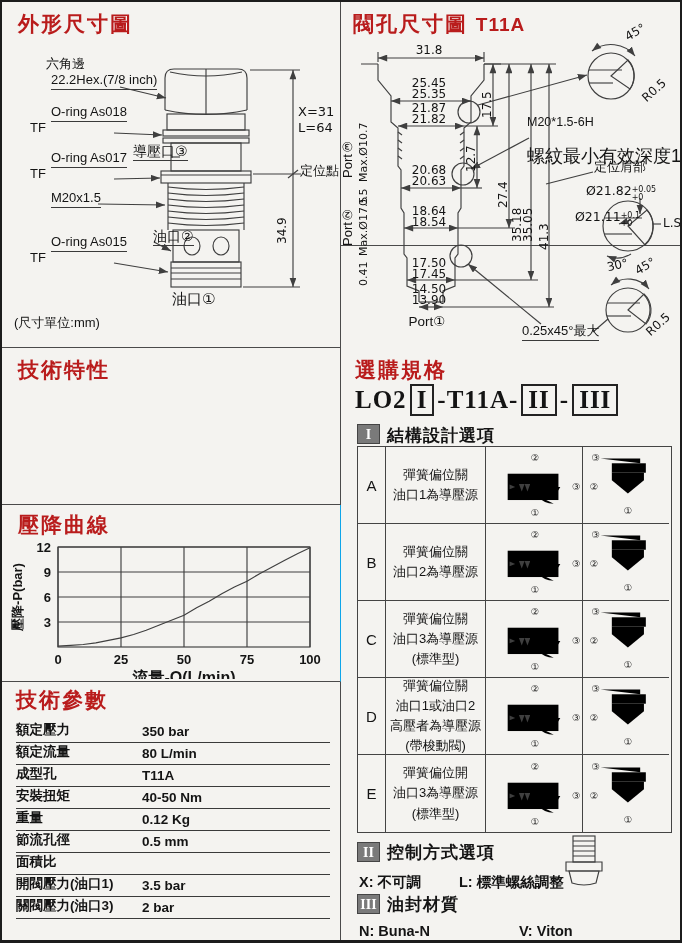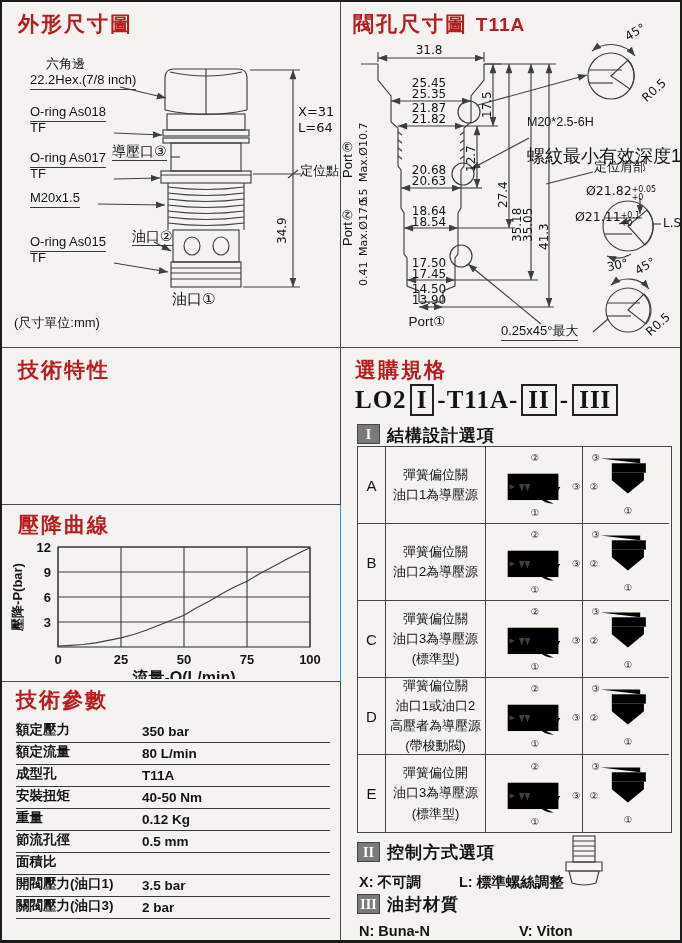--- a/index.html
+++ b/index.html
@@ -1,27 +1,27 @@
 <!DOCTYPE html>
 <html><head>
 <meta charset="utf-8">
 <style>
   html,body{margin:0;padding:0;background:#cfcfcc;font-family:"Liberation Sans","DejaVu Sans",sans-serif;}
   .page{position:relative;width:682px;height:943px;margin:0 auto;background:#f4f3f0;
         border:2px solid #1c1c1c;border-bottom-width:3px;box-sizing:border-box;overflow:hidden;color:#141414;}
   .panel{position:absolute;box-sizing:border-box;}
   #p-outline {left:0;   top:0;    width:339px;height:346px;border-right:1px solid #4a4a4a;border-bottom:1px solid #4a4a4a;}
-  #p-cavity  {left:339px;top:0;    width:339px;height:346px;border-bottom:1px solid #4a4a4a;}
+  #p-cavity  {left:339px;top:0;    width:339px;height:244px;border-bottom:1px solid #4a4a4a;}
   #p-features{left:0;   top:346px; width:339px;height:157px;border-right:1px solid #4a4a4a;border-bottom:1px solid #4a4a4a;}
   #p-curve   {left:0;   top:503px; width:339px;height:177px;border-right:1px solid #0ea5e9;border-bottom:1px solid #4a4a4a;}
   #p-params  {left:0;   top:680px; width:339px;height:258px;border-right:1px solid #4a4a4a;}
   #p-order   {left:339px;top:346px;width:339px;height:592px;}
   .pt{position:absolute;font-size:21px;font-weight:bold;letter-spacing:2px;color:#b91c1c;}
   .lbl{position:absolute;font-size:13px;line-height:1.15;white-space:nowrap;color:#141414;}
-  .u{border-bottom:1px solid #3a3a3a;padding-bottom:1px;}
+  .u{border-bottom:1px solid #3a3a3a;padding-bottom:1px;margin-left:21px;}
   .c{text-align:center;}
   .vtext{writing-mode:vertical-rl;transform:rotate(180deg);}
   .num{font-family:"DejaVu Sans",sans-serif;font-size:12px;}
   svg.draw{position:absolute;left:0;top:0;}
   svg.draw line,svg.draw path,svg.draw rect,svg.draw circle,svg.draw polyline,svg.draw ellipse
     {stroke:#3f3f3f;fill:none;stroke-width:1.15;}
   svg .dash{stroke-dasharray:3,2.2;}
   svg .fillk{fill:#3f3f3f;stroke:none;}
   svg .hatchf{fill:url(#hatch);stroke:#3f3f3f;}
   .pn{font-size:10px;text-anchor:middle;fill:#1a1a1a;stroke:none !important;font-family:"DejaVu Sans",sans-serif;}
@@ -256,21 +256,21 @@
     <div class="lbl vtext num" style="left:17px;top:180px;height:24px;font-size:11px">0.5</div>
     <div class="lbl vtext" style="left:0px;top:196px;height:48px;font-size:13px">Port②</div>
     <div class="lbl vtext num" style="left:17px;top:190px;height:64px;font-size:11px">Max.Ø17.5</div>
     <div class="lbl vtext num" style="left:17px;top:256px;height:28px;font-size:11px">0.41</div>
     <div class="lbl vtext num" style="left:140px;top:82px;height:34px">17.5</div>
     <div class="lbl vtext num" style="left:124px;top:140px;height:30px">12.7</div>
     <div class="lbl vtext num" style="left:156px;top:172px;height:34px">27.4</div>
     <div class="lbl vtext num" style="left:170px;top:200px;height:40px">35.18</div>
     <div class="lbl vtext num" style="left:181px;top:200px;height:40px">35.05</div>
     <div class="lbl vtext num" style="left:197px;top:214px;height:34px">41.3</div>
-    <div class="lbl" style="left:186px;top:113px;font-size:12.5px">M20*2.5-6H</div>
+    <div class="lbl" style="left:186px;top:113px;font-size:12.5px">M20*1.5-6H</div>
     <div class="lbl" style="left:186px;top:144px;font-size:18px">螺紋最小有效深度12.7</div>
     <div class="lbl" style="left:253px;top:158px">定位肩部</div>
     <div class="lbl num" style="left:245px;top:182px;font-size:12.5px">
       <span>Ø21.82</span><span class="tol">
           <i>+0.05</i>
           <i>+0</i>
         </span>
     </div>
     <div class="lbl num" style="left:234px;top:208px;font-size:12.5px">
       <span>Ø21.11</span><span class="tol">

